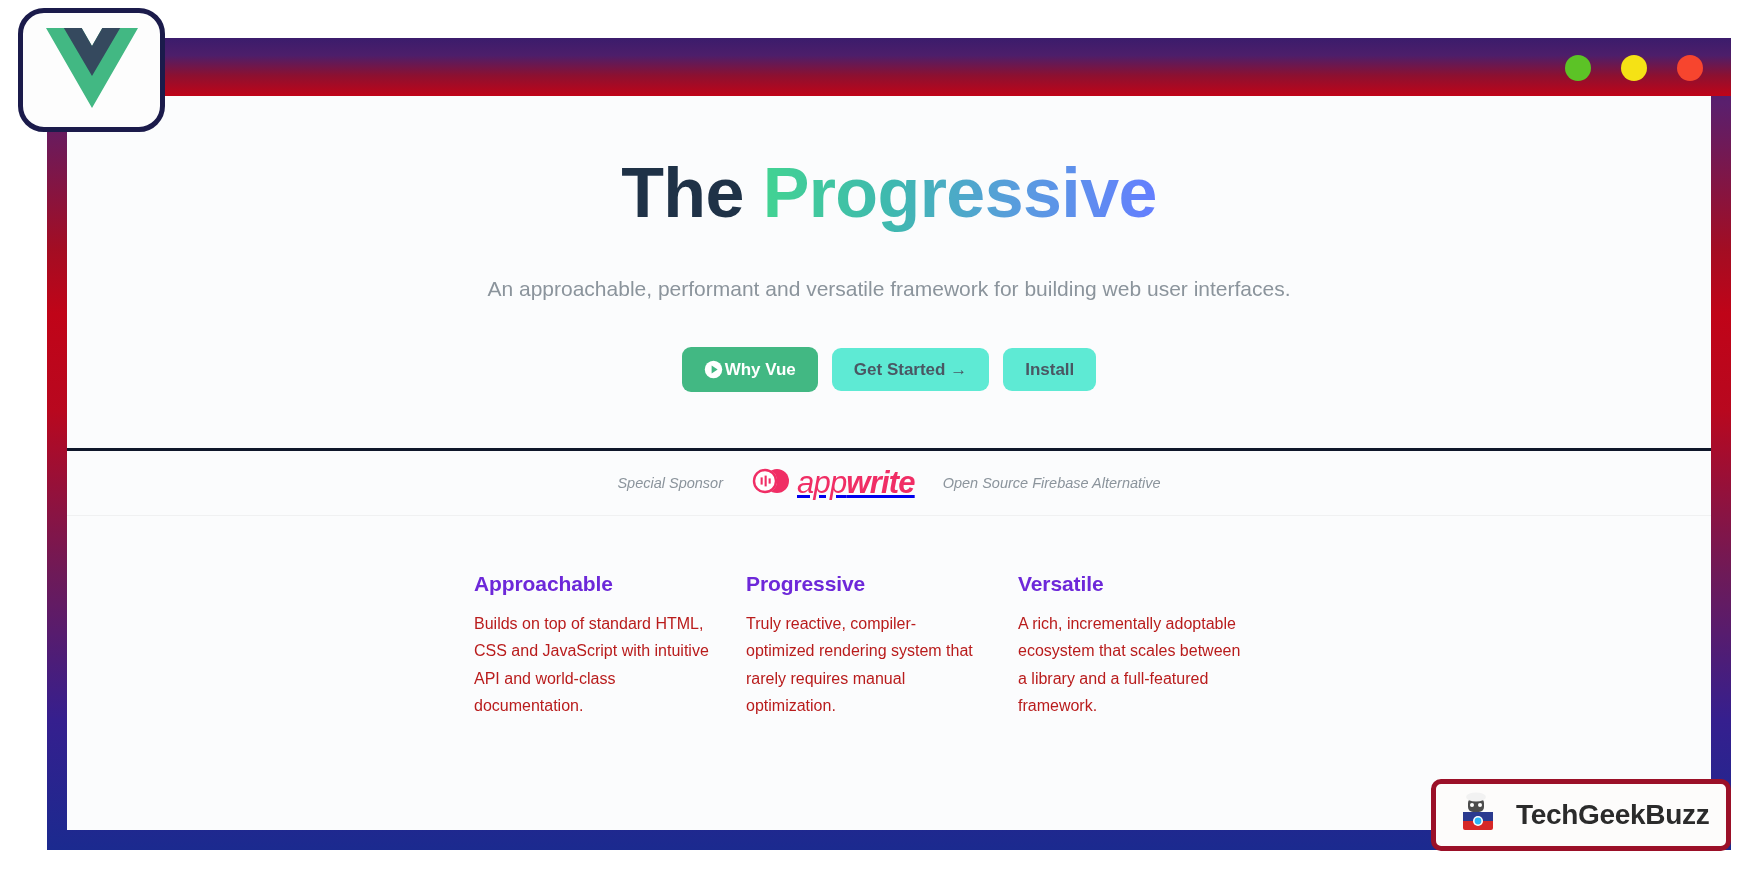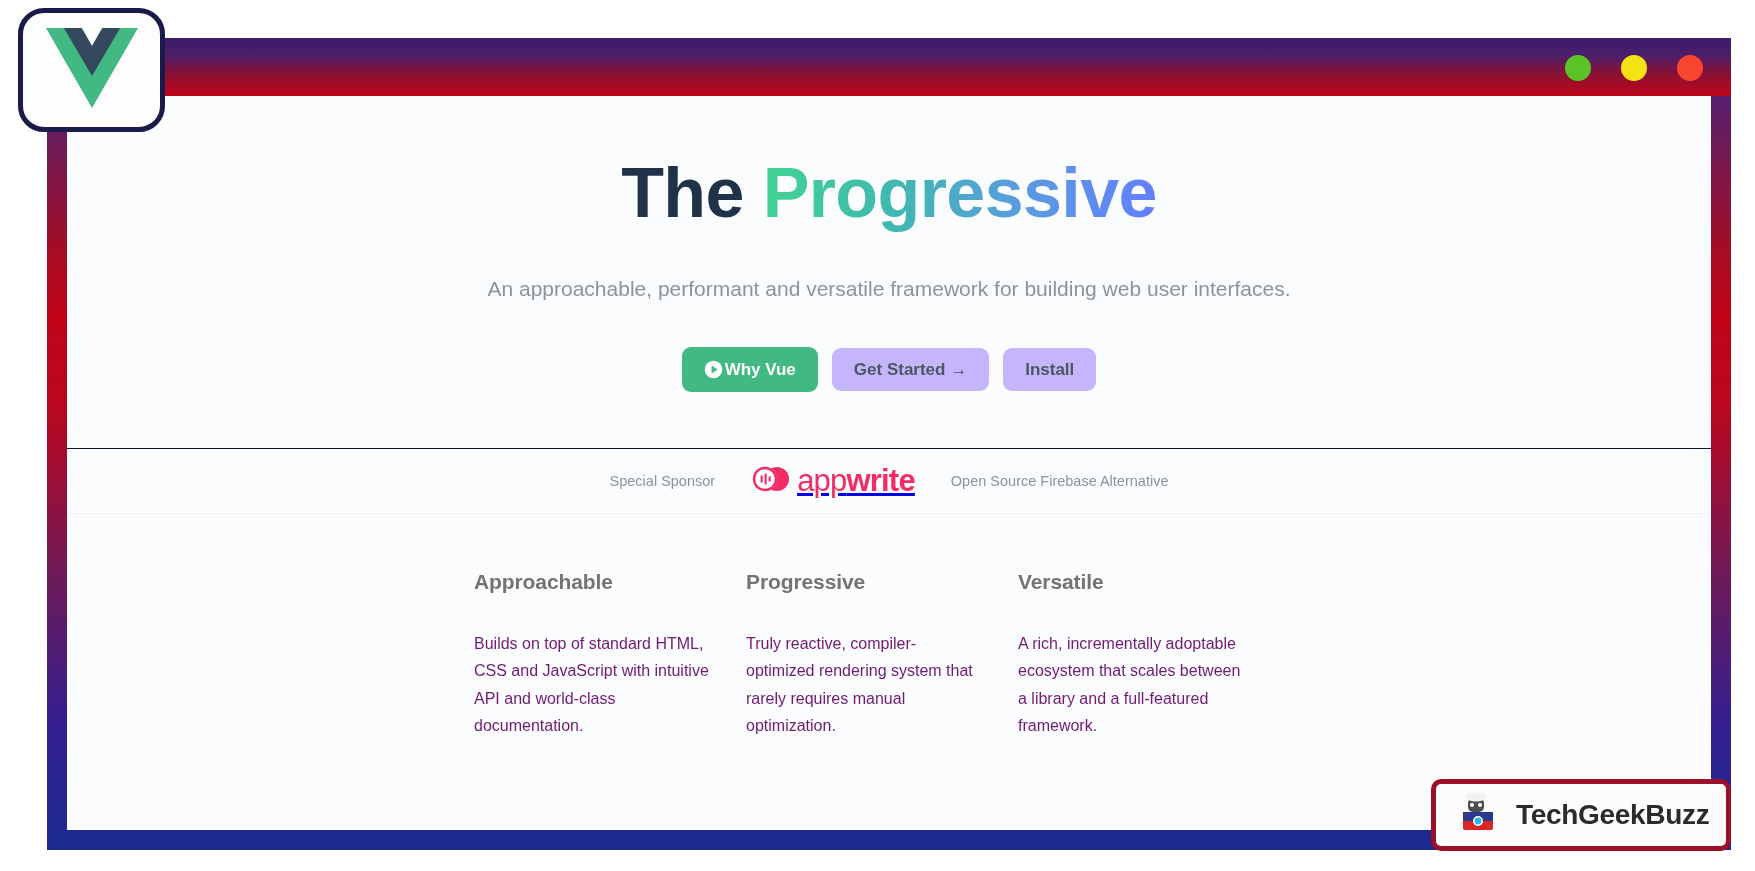--- a/index.html
+++ b/index.html
@@ -126,40 +126,41 @@
     padding: 13px 22px;
     cursor: pointer;
     white-space: nowrap;
     line-height: 1;
   }
   .btn-primary {
     background: #42b883;
     color: #ffffff;
   }
   .btn-secondary {
-    background: #c4b5fd;
+    background: #5eead4;
     color: #4a5763;
   }
   .play-icon {
     width: 19px;
     height: 19px;
     display: inline-block;
     flex: 0 0 auto;
   }
 
   
   #sponsor-band {
     margin-top: 56px;
-    border-top: 1px solid #0f172a;
+    border-top: 3px solid #0f172a;
     border-bottom: 1px solid #f0f1f2;
     height: 64px;
     display: flex;
     align-items: center;
     justify-content: center;
-    gap: 36px;
+    gap: 28px;
+    font-style: italic;
   }
   .sponsor-label {
     font-size: 14.5px;
     color: #8b949c;
     white-space: nowrap;
   }
   #appwrite-logo {
     display: inline-flex;
     align-items: center;
     gap: 6px;
@@ -176,31 +177,31 @@
   
   #features {
     display: flex;
     padding: 56px 0 0 407px;
     gap: 0;
   }
   .feature {
     width: 272px;
   }
   .feature h3 {
-    margin: 0 0 36px 0;
+    margin: 0 0 14px 0;
     font-size: 21px;
     font-weight: 600;
-    color: #737373;
+    color: #6d28d9;
     letter-spacing: -0.1px;
   }
   .feature p {
     margin: 0;
     font-size: 16px;
     line-height: 1.72;
-    color: #701a75;
+    color: #b91c1c;
     max-width: 235px;
   }
 
   
   #vue-badge {
     position: absolute;
     left: 18px;
     top: 8px;
     width: 147px;
     height: 124px;

